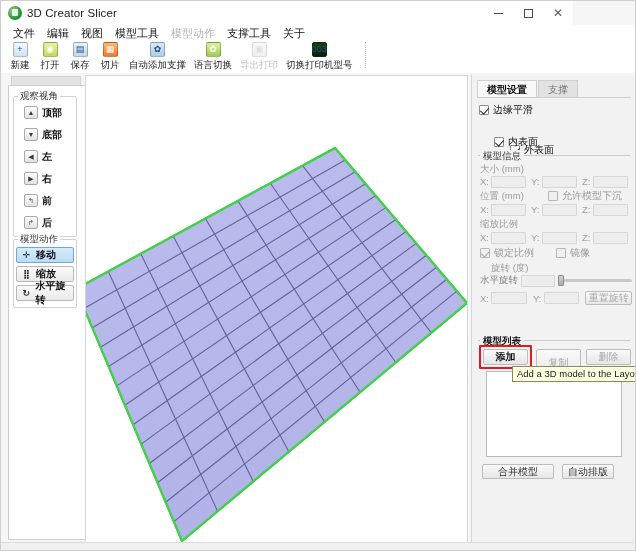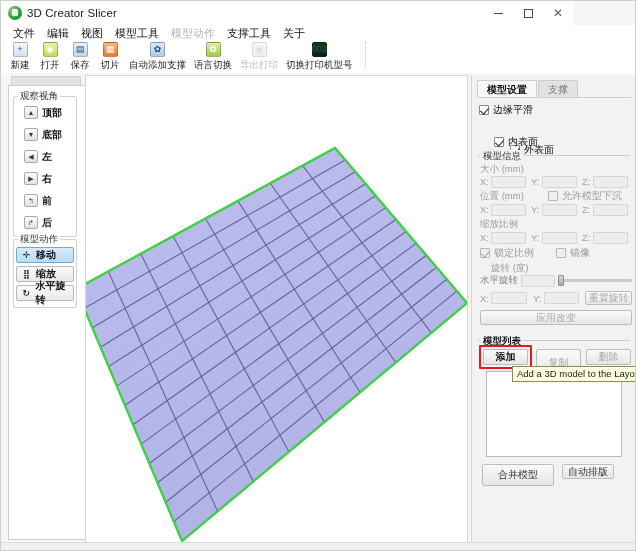--- a/index.html
+++ b/index.html
@@ -498,34 +498,33 @@
     </div>
 
     <div style="position:absolute;left:8px;top:216px;display:flex;align-items:center;gap:2px;width:152px;">
       <span class="k" style="font-size:9.5px;color:#a0a0a0;width:9px;">X:</span>
       <span class="inp" style="width:37px;"></span>
       <span class="k" style="font-size:9.5px;color:#a0a0a0;width:9px;margin-left:4px;">Y:</span>
       <span class="inp" style="width:37px;"></span>
       <span class="btn dim" style="width:48px;height:14px;margin-left:4px;">重置旋转</span>
     </div>
 
-    <div class="btn dim" style="position:absolute;left:8px;top:235px;width:152px;height:15px;">应用改变</div>
 
     <div class="fieldset" style="top:265px;height:118px;">
       <div class="fs-title" style="font-weight:bold;color:#111;">模型列表</div>
     </div>
 
     <div class="btn" style="position:absolute;left:11px;top:274px;width:45px;height:16px;font-weight:bold;color:#111;">添加</div>
     <div class="add-highlight" style="left:7px;top:270px;width:53px;height:24px;"></div>
     <div class="btn dim" style="position:absolute;left:64px;top:274px;width:45px;height:28px;">复制</div>
     <div class="btn dim" style="position:absolute;left:114px;top:274px;width:45px;height:16px;">删除</div>
 
     <div class="listbox" style="left:14px;top:296px;width:136px;height:86px;"></div>
 
     <div class="tooltip" style="left:40px;top:291px;">Add a 3D model to the Layout</div>
 
-    <div class="btn" style="position:absolute;left:10px;top:389px;width:72px;height:22px;">合并模型</div>
+    <div class="btn" style="position:absolute;left:10px;top:389px;width:72px;height:15px;">合并模型</div>
     <div class="btn" style="position:absolute;left:90px;top:389px;width:52px;height:15px;">自动排版</div>
 
   </div>
 
   <div class="statusbar"></div>
 </div>
 
 </body></html>

